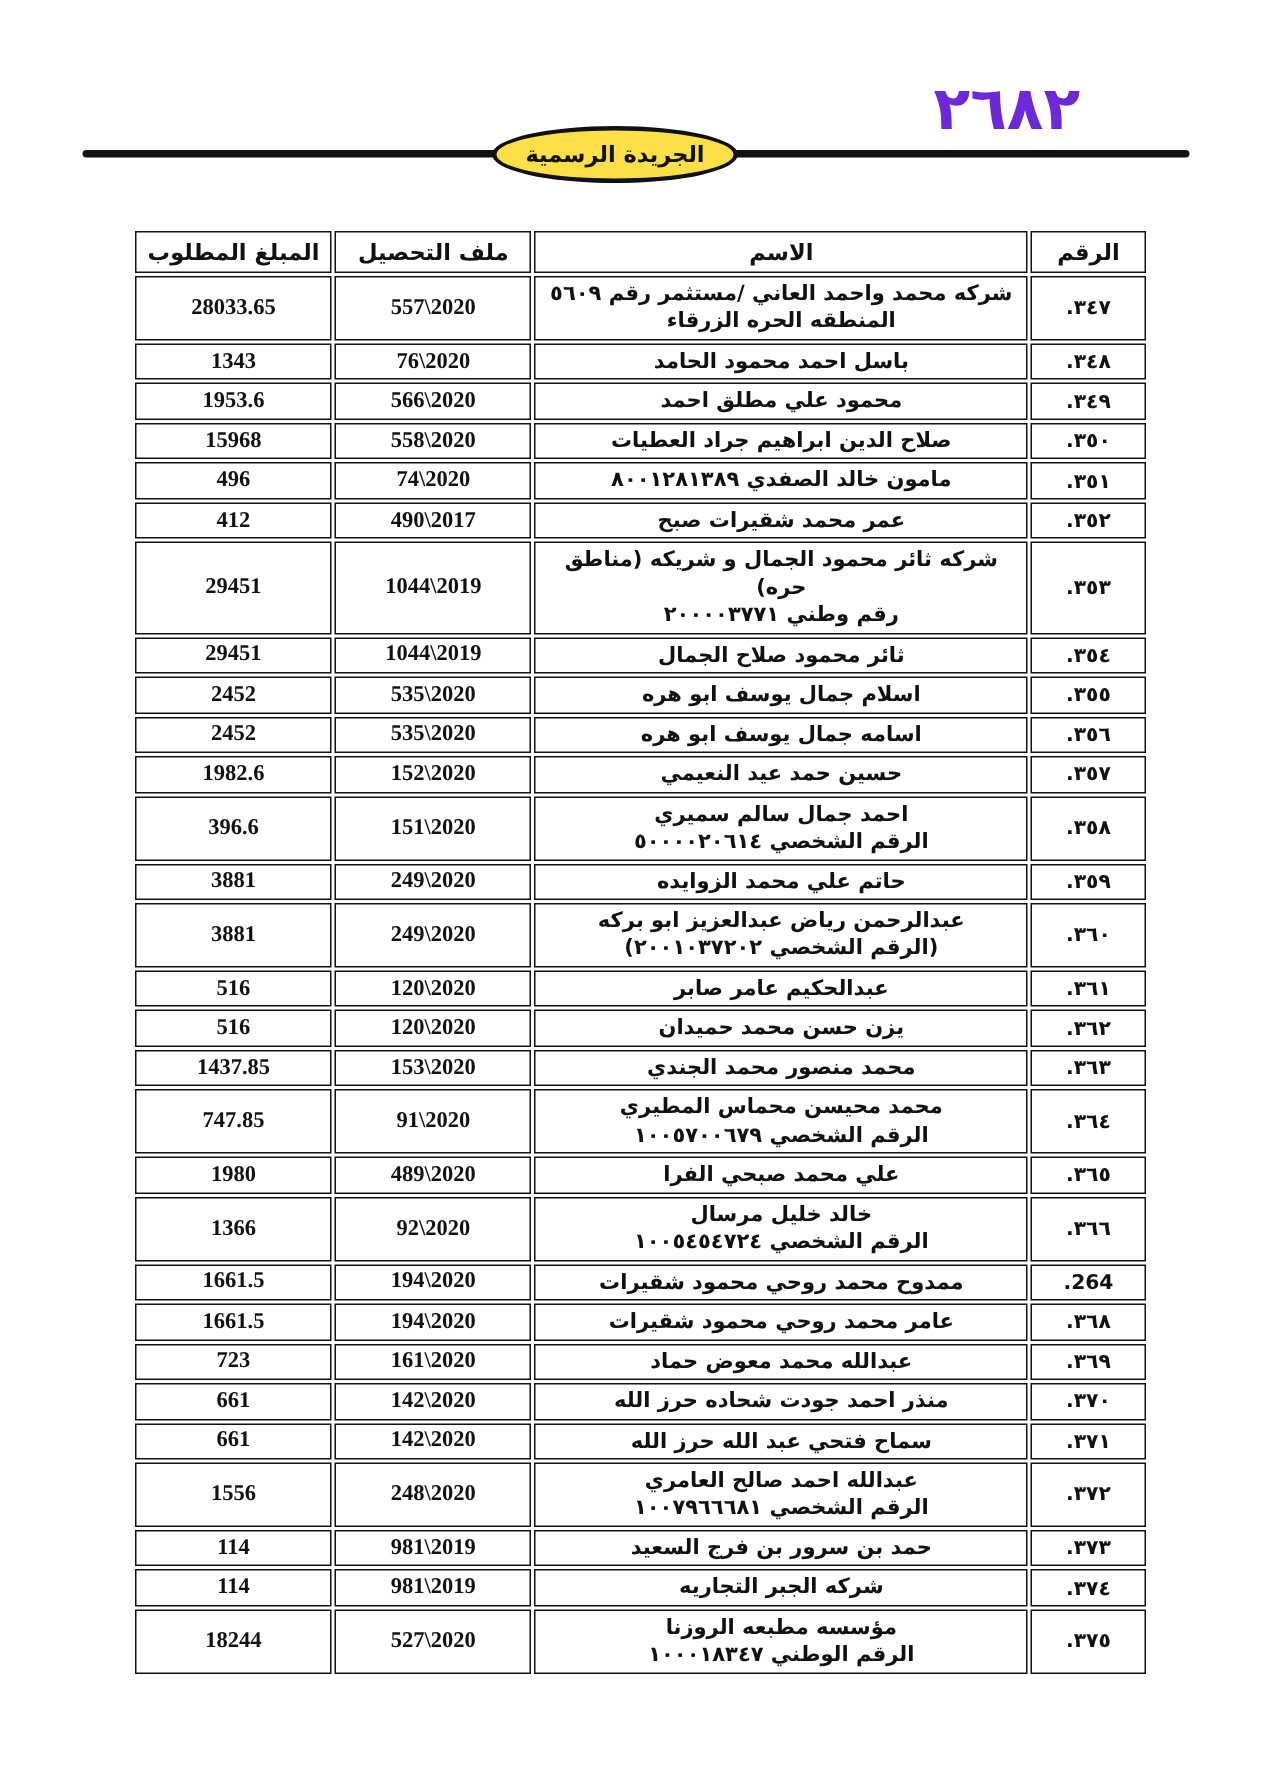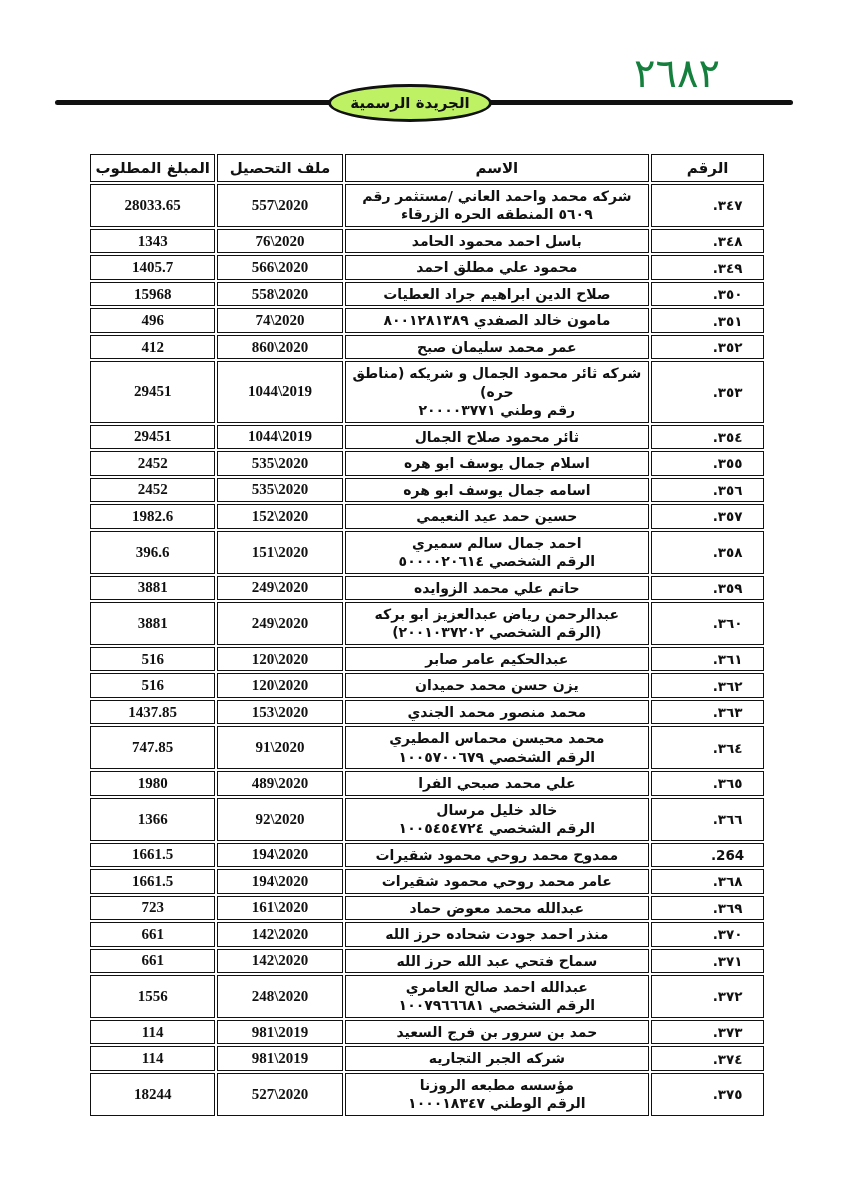--- a/index.html
+++ b/index.html
@@ -6,50 +6,50 @@
   body {
     width:850px; height:1192px;
     background:#ffffff;
     position:relative;
     font-family:"DejaVu Sans", sans-serif;
     color:#111111;
     overflow:hidden;
   }
   .page-number {
     position:absolute; top:50px; right:130px;
-    font-size:40px; font-weight:normal; letter-spacing:2px;
-    color:#15803d;
+    font-size:40px; font-weight:bold; letter-spacing:2px;
+    color:#6d28d9;
   }
   .header-rule {
     position:absolute; top:100px; left:55px;
     width:738px; height:5px; background:#111111; border-radius:3px;
   }
   .gazette-badge {
     position:absolute; top:84px; left:328px;
     width:158px; height:32px;
-    background:#bef264; border:3px solid #111111; border-radius:50%;
+    background:#fde047; border:3px solid #111111; border-radius:50%;
     display:flex; align-items:center; justify-content:center;
     z-index:2;
   }
   .gazette-badge span { font-size:15px; font-weight:bold; direction:rtl; }
   .tbl-wrap { position:absolute; top:152px; left:88px; width:678px; }
   table {
     width:100%;
     border-collapse:separate; border-spacing:2.5px;
     direction:rtl;
   }
   th, td {
     border:1.6px solid #111111;
     background:#ffffff;
     font-weight:bold;
     text-align:center; vertical-align:middle;
     padding:2px 4px;
   }
   th { font-size:15px; height:22px;margin-left:24px; }
-  td.c-num  { width:68px;  font-size:13.5px;padding-left:44px; }
+  td.c-num  { width:68px;  font-size:13.5px; }
   td.c-name { width:330px; font-size:14px; line-height:1.32;margin-left:39px; }
   td.c-file, td.c-amount {
     width:124px;
     font-family:"Liberation Serif", serif;
     font-size:15px; direction:ltr;
   }
   td.c-name div { direction:rtl; }
 </style>
 </head>
 <body>
@@ -88,44 +88,44 @@
           </td>
           <td class="c-file">76\2020</td>
           <td class="c-amount">1343</td>
         </tr>
         <tr>
           <td class="c-num">٣٤٩.</td>
           <td class="c-name">
             <div>محمود علي مطلق احمد</div>
           </td>
           <td class="c-file">566\2020</td>
-          <td class="c-amount">1405.7</td>
+          <td class="c-amount">1953.6</td>
         </tr>
         <tr>
           <td class="c-num">٣٥٠.</td>
           <td class="c-name">
             <div>صلاح الدين ابراهيم جراد العطيات</div>
           </td>
           <td class="c-file">558\2020</td>
           <td class="c-amount">15968</td>
         </tr>
         <tr>
           <td class="c-num">٣٥١.</td>
           <td class="c-name">
             <div>مامون خالد الصفدي ٨٠٠١٢٨١٣٨٩</div>
           </td>
           <td class="c-file">74\2020</td>
           <td class="c-amount">496</td>
         </tr>
         <tr>
           <td class="c-num">٣٥٢.</td>
           <td class="c-name">
-            <div>عمر محمد سليمان صبح</div>
-          </td>
-          <td class="c-file">860\2020</td>
+            <div>عمر محمد شقيرات صبح</div>
+          </td>
+          <td class="c-file">490\2017</td>
           <td class="c-amount">412</td>
         </tr>
         <tr>
           <td class="c-num">٣٥٣.</td>
           <td class="c-name">
             <div>شركه ثائر محمود الجمال و شريكه (مناطق حره)</div>
             <div>رقم وطني ٢٠٠٠٠٣٧٧١</div>
           </td>
           <td class="c-file">1044\2019</td>
           <td class="c-amount">29451</td>

